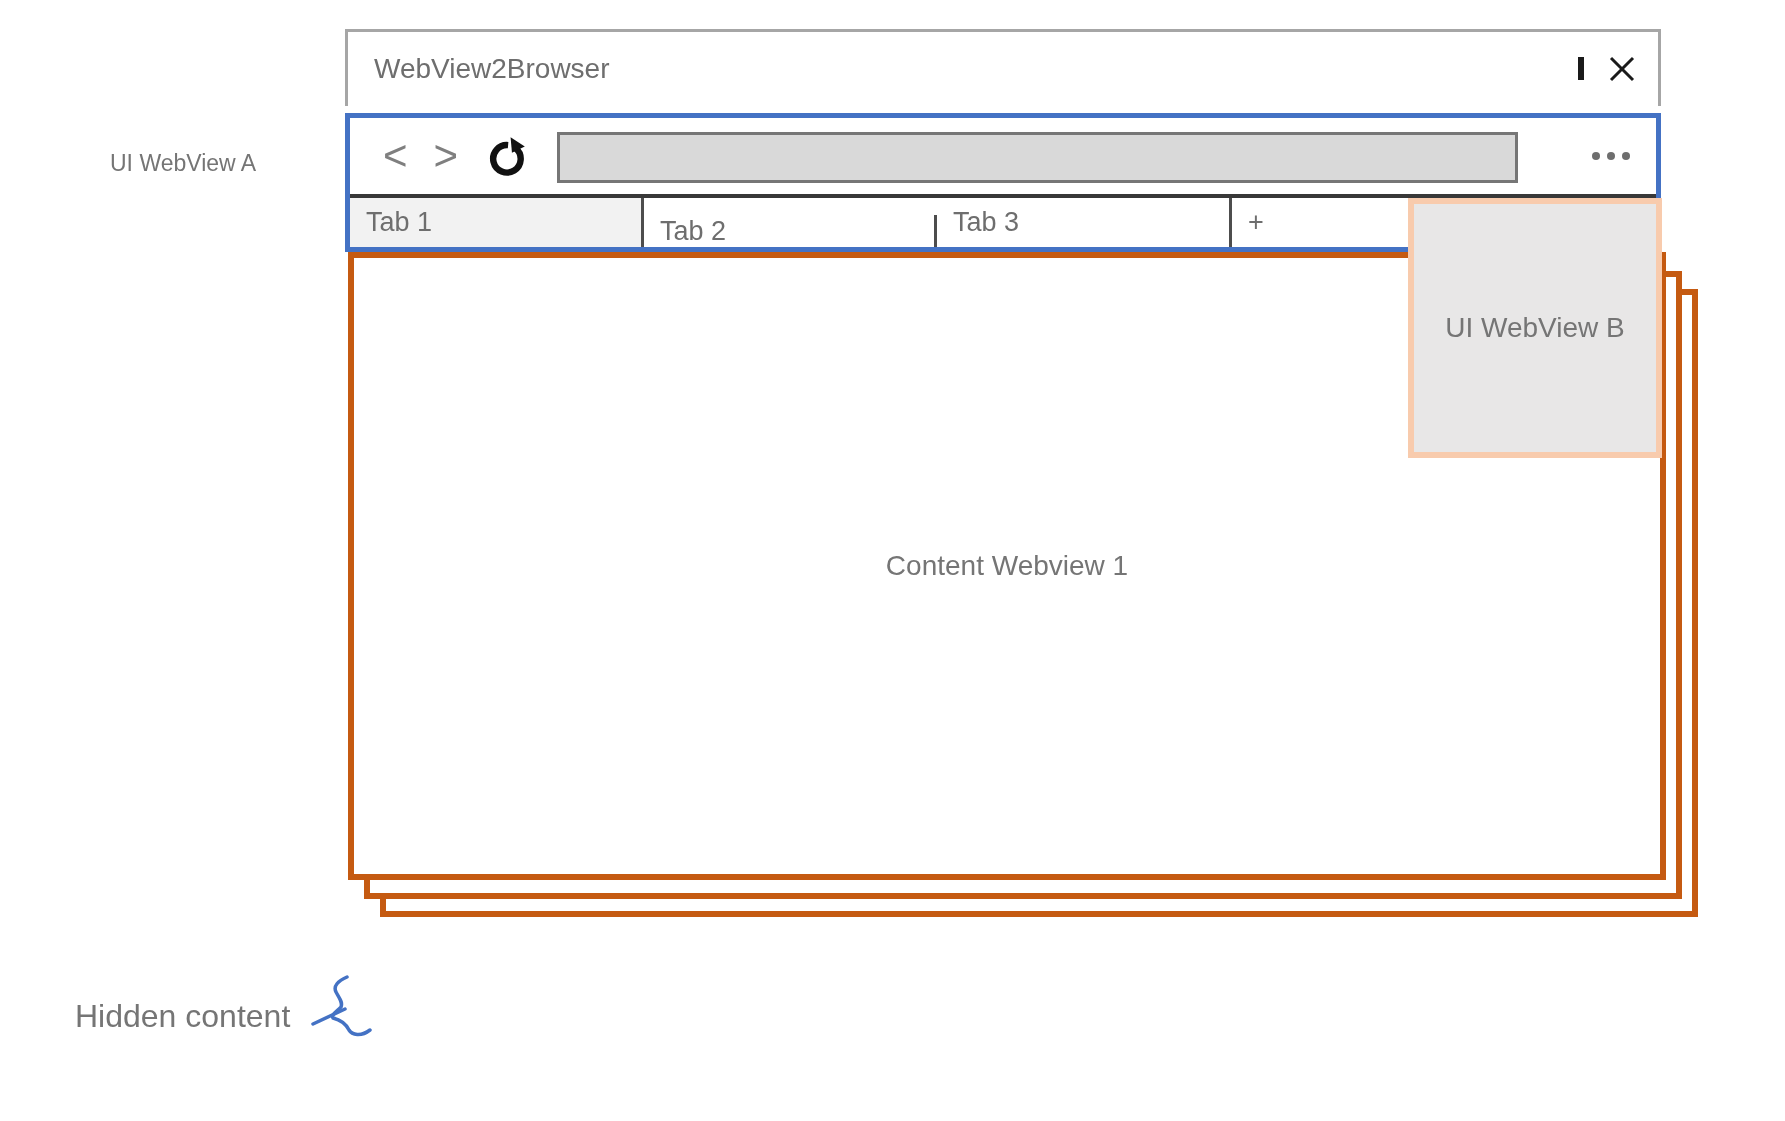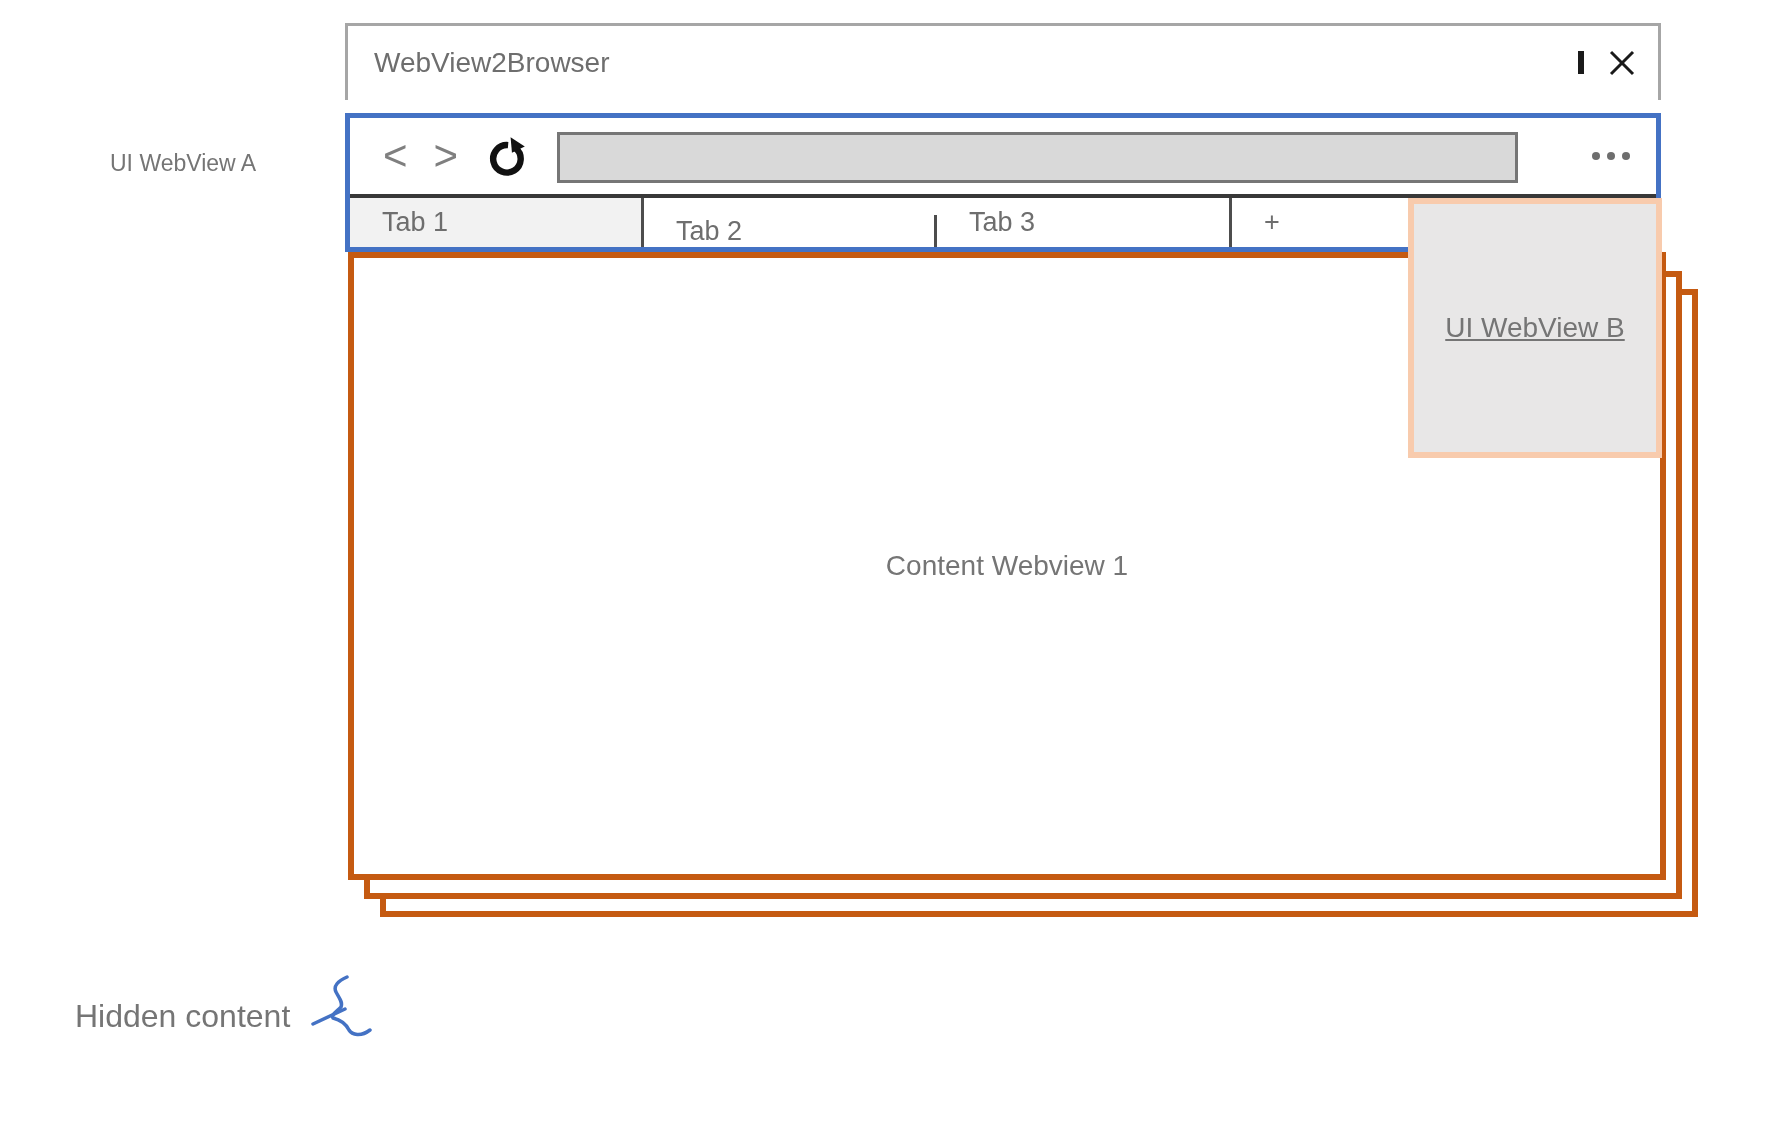--- a/index.html
+++ b/index.html
@@ -12,21 +12,21 @@
     position:absolute;box-sizing:border-box;background:#ffffff;
     border:6px solid #C55A11;
     width:1318px;height:628px;
   }
   .wv3{left:380px;top:289px;z-index:1;}
   .wv2{left:364px;top:271px;z-index:2;}
   .wv1{left:348px;top:252px;z-index:3;display:flex;align-items:center;justify-content:center;}
   .content-label{font-size:28px;color:#757575;}
   
   .titlebar{
-    position:absolute;left:345px;top:23px;width:1316px;height:77px;z-index:4;
+    position:absolute;left:345px;top:29px;width:1316px;height:77px;z-index:4;
     box-sizing:border-box;background:#ffffff;
     border:3px solid #A6A6A6;border-bottom:none;
     display:flex;align-items:center;
   }
   .title-text{margin-left:26px;font-size:28px;color:#6E6E6E;}
   .win-controls{position:absolute;right:22px;top:0;height:100%;display:flex;align-items:center;gap:24px;}
   .btn-min{width:30px;height:4px;background:#1a1a1a;margin-top:8px;}
   .btn-max{width:26px;height:20px;box-sizing:border-box;border:3px solid #1a1a1a;background:#fff;}
   .btn-close svg{display:block;}
   .win-btn{cursor:default;}
@@ -46,33 +46,33 @@
     background:#D9D9D9;border:3px solid #767676;outline:none;font-size:24px;color:#444;
     padding:0 10px;border-radius:0;
   }
   .more-btn{position:absolute;right:26px;top:50%;transform:translateY(-50%);display:flex;gap:7px;}
   .more-btn i{width:8px;height:8px;border-radius:50%;background:#6e6e6e;display:block;}
   .tabbar{
     flex:1;display:flex;border-top:4px solid #383838;box-sizing:border-box;background:#ffffff;
   }
   .tab{
     box-sizing:border-box;display:flex;align-items:center;
-    padding-left:32px;font-size:27px;color:#6E6E6E;background:#ffffff;
+    padding-left:16px;font-size:27px;color:#6E6E6E;background:#ffffff;
     border-right:3px solid #4d4d4d;
   }
   .tab.active{background:#F2F2F2;}
   .tab.t1{width:294px;}
   .tab.t2{width:293px;margin-top:17px;}
   .tab.t3{width:295px;}
   .tab.tplus{flex:1;border-right:none;}
   
   .uiwebview-b{
     position:absolute;left:1408px;top:198px;width:254px;height:260px;z-index:5;
     box-sizing:border-box;background:#E8E7E7;border:6px solid #F8CBAD;
-    display:flex;align-items:center;justify-content:center;text-decoration:underline;
+    display:flex;align-items:center;justify-content:center;
   }
   .uiwebview-b span{font-size:28px;color:#757575;}
   
   .label-a{position:absolute;left:110px;top:150px;font-size:23px;color:#757575;z-index:6;}
   .label-hidden{position:absolute;left:75px;top:992px;font-size:32px;color:#757575;z-index:6;line-height:48px;}
   .brace-svg{position:absolute;left:0;top:0;z-index:6;pointer-events:none;}
 </style>
 </head>
 <body>
 

